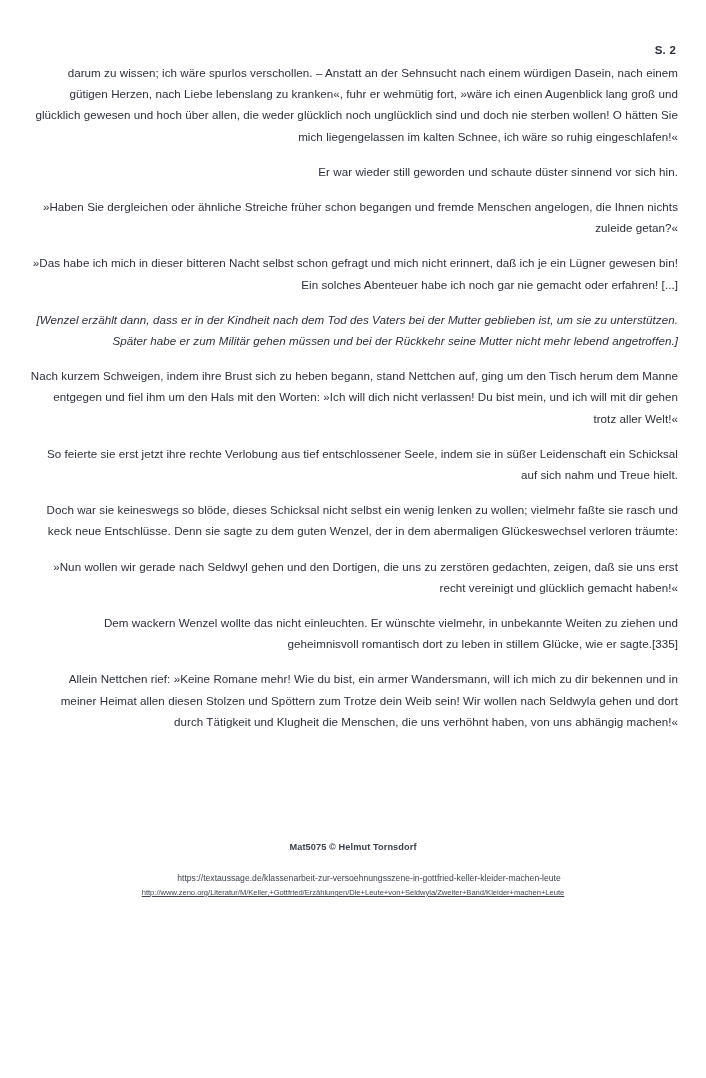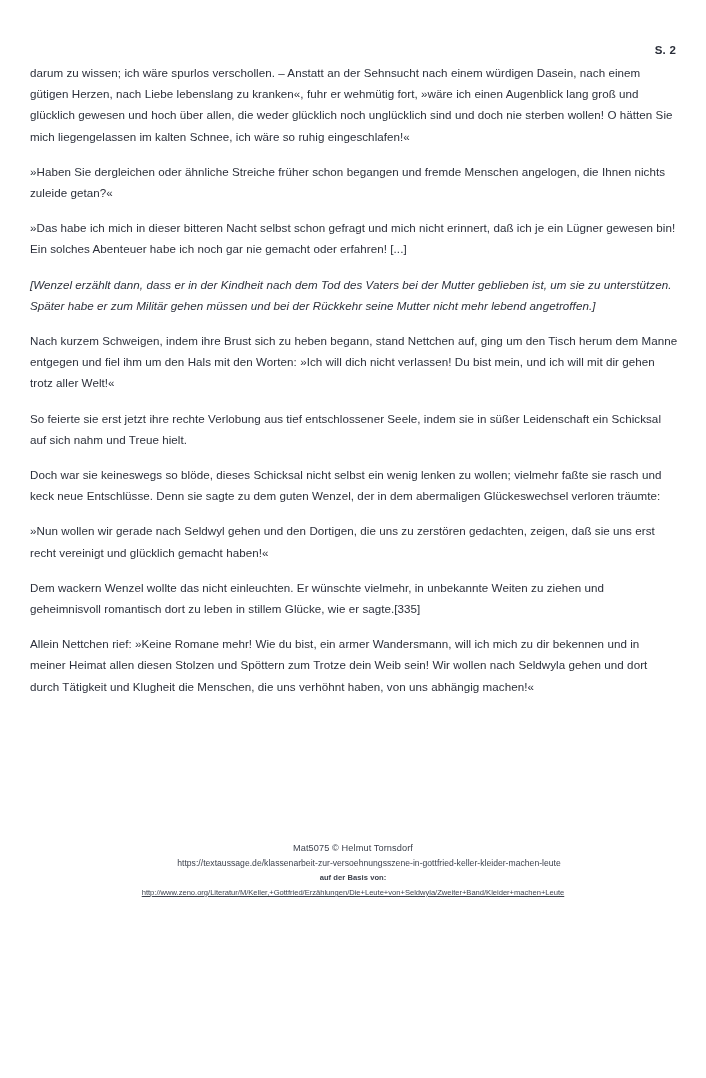--- a/index.html
+++ b/index.html
@@ -46,21 +46,21 @@
     position: absolute;
     top: 62px;
     left: 30px;
     width: 648px;
   }
   .para {
     font-size: 11.6px;
     line-height: 21.2px;
     margin: 0 0 14px 0;
     color: #2b2f3a;
-    text-align: left;
+    text-align: right;
     letter-spacing: 0.005em;
   }
   .para.italic {
     font-style: italic;
   }
   .para:last-child {
     margin-bottom: 0;
   }
 
   
@@ -72,23 +72,23 @@
     text-align: center;
     color: #3a3f4b;
   }
   .footer-line {
     display: block;
     line-height: 14px;
     white-space: nowrap;
   }
   .footer-credit {
     font-size: 9.2px;
-    font-weight: 400;
+    font-weight: 700;
     letter-spacing: 0.1px;
-    margin-bottom: 1px;
+    margin-bottom: 17px;
   }
   .footer-url-main {
     font-size: 8.6px;
     letter-spacing: 0.02px;
     margin-left: 32px;
   }
   .footer-basis {
     font-size: 7.6px;
     font-weight: 700;
     letter-spacing: 0.05px;
@@ -105,31 +105,31 @@
 <body>
 
 <div class="page">
 
   <div class="page-header">
     <span class="folio">S. 2</span>
   </div>
 
   <div class="content">
       <p class="para">darum zu wissen; ich wäre spurlos verschollen. – Anstatt an der Sehnsucht nach einem würdigen Dasein, nach einem gütigen Herzen, nach Liebe lebenslang zu kranken«, fuhr er wehmütig fort, »wäre ich einen Augenblick lang groß und glücklich gewesen und hoch über allen, die weder glücklich noch unglücklich sind und doch nie sterben wollen! O hätten Sie mich liegengelassen im kalten Schnee, ich wäre so ruhig eingeschlafen!«</p>
+      <p class="para">Er war wieder still geworden und schaute düster sinnend vor sich hin.</p>
       <p class="para">»Haben Sie dergleichen oder ähnliche Streiche früher schon begangen und fremde Menschen angelogen, die Ihnen nichts zuleide getan?«</p>
       <p class="para">»Das habe ich mich in dieser bitteren Nacht selbst schon gefragt und mich nicht erinnert, daß ich je ein Lügner gewesen bin! Ein solches Abenteuer habe ich noch gar nie gemacht oder erfahren! [...]</p>
       <p class="para italic">[Wenzel erzählt dann, dass er in der Kindheit nach dem Tod des Vaters bei der Mutter geblieben ist, um sie zu unterstützen. Später habe er zum Militär gehen müssen und bei der Rückkehr seine Mutter nicht mehr lebend angetroffen.]</p>
       <p class="para">Nach kurzem Schweigen, indem ihre Brust sich zu heben begann, stand Nettchen auf, ging um den Tisch herum dem Manne entgegen und fiel ihm um den Hals mit den Worten: »Ich will dich nicht verlassen! Du bist mein, und ich will mit dir gehen trotz aller Welt!«</p>
       <p class="para">So feierte sie erst jetzt ihre rechte Verlobung aus tief entschlossener Seele, indem sie in süßer Leidenschaft ein Schicksal auf sich nahm und Treue hielt.</p>
       <p class="para">Doch war sie keineswegs so blöde, dieses Schicksal nicht selbst ein wenig lenken zu wollen; vielmehr faßte sie rasch und keck neue Entschlüsse. Denn sie sagte zu dem guten Wenzel, der in dem abermaligen Glückeswechsel verloren träumte:</p>
       <p class="para">»Nun wollen wir gerade nach Seldwyl gehen und den Dortigen, die uns zu zerstören gedachten, zeigen, daß sie uns erst recht vereinigt und glücklich gemacht haben!«</p>
       <p class="para">Dem wackern Wenzel wollte das nicht einleuchten. Er wünschte vielmehr, in unbekannte Weiten zu ziehen und geheimnisvoll romantisch dort zu leben in stillem Glücke, wie er sagte.[335]</p>
       <p class="para">Allein Nettchen rief: »Keine Romane mehr! Wie du bist, ein armer Wandersmann, will ich mich zu dir bekennen und in meiner Heimat allen diesen Stolzen und Spöttern zum Trotze dein Weib sein! Wir wollen nach Seldwyla gehen und dort durch Tätigkeit und Klugheit die Menschen, die uns verhöhnt haben, von uns abhängig machen!«</p>
     </div>
 
   <div class="footer">
     <span class="footer-line footer-credit">Mat5075 © Helmut Tornsdorf</span>
     <span class="footer-line footer-url-main">https://textaussage.de/klassenarbeit-zur-versoehnungsszene-in-gottfried-keller-kleider-machen-leute</span>
-    <span class="footer-line footer-basis">auf der Basis von:</span>
     <span class="footer-line footer-url-source">http://www.zeno.org/Literatur/M/Keller,+Gottfried/Erzählungen/Die+Leute+von+Seldwyla/Zweiter+Band/Kleider+machen+Leute</span>
   </div>
 
 </div>
 
 </body></html>

